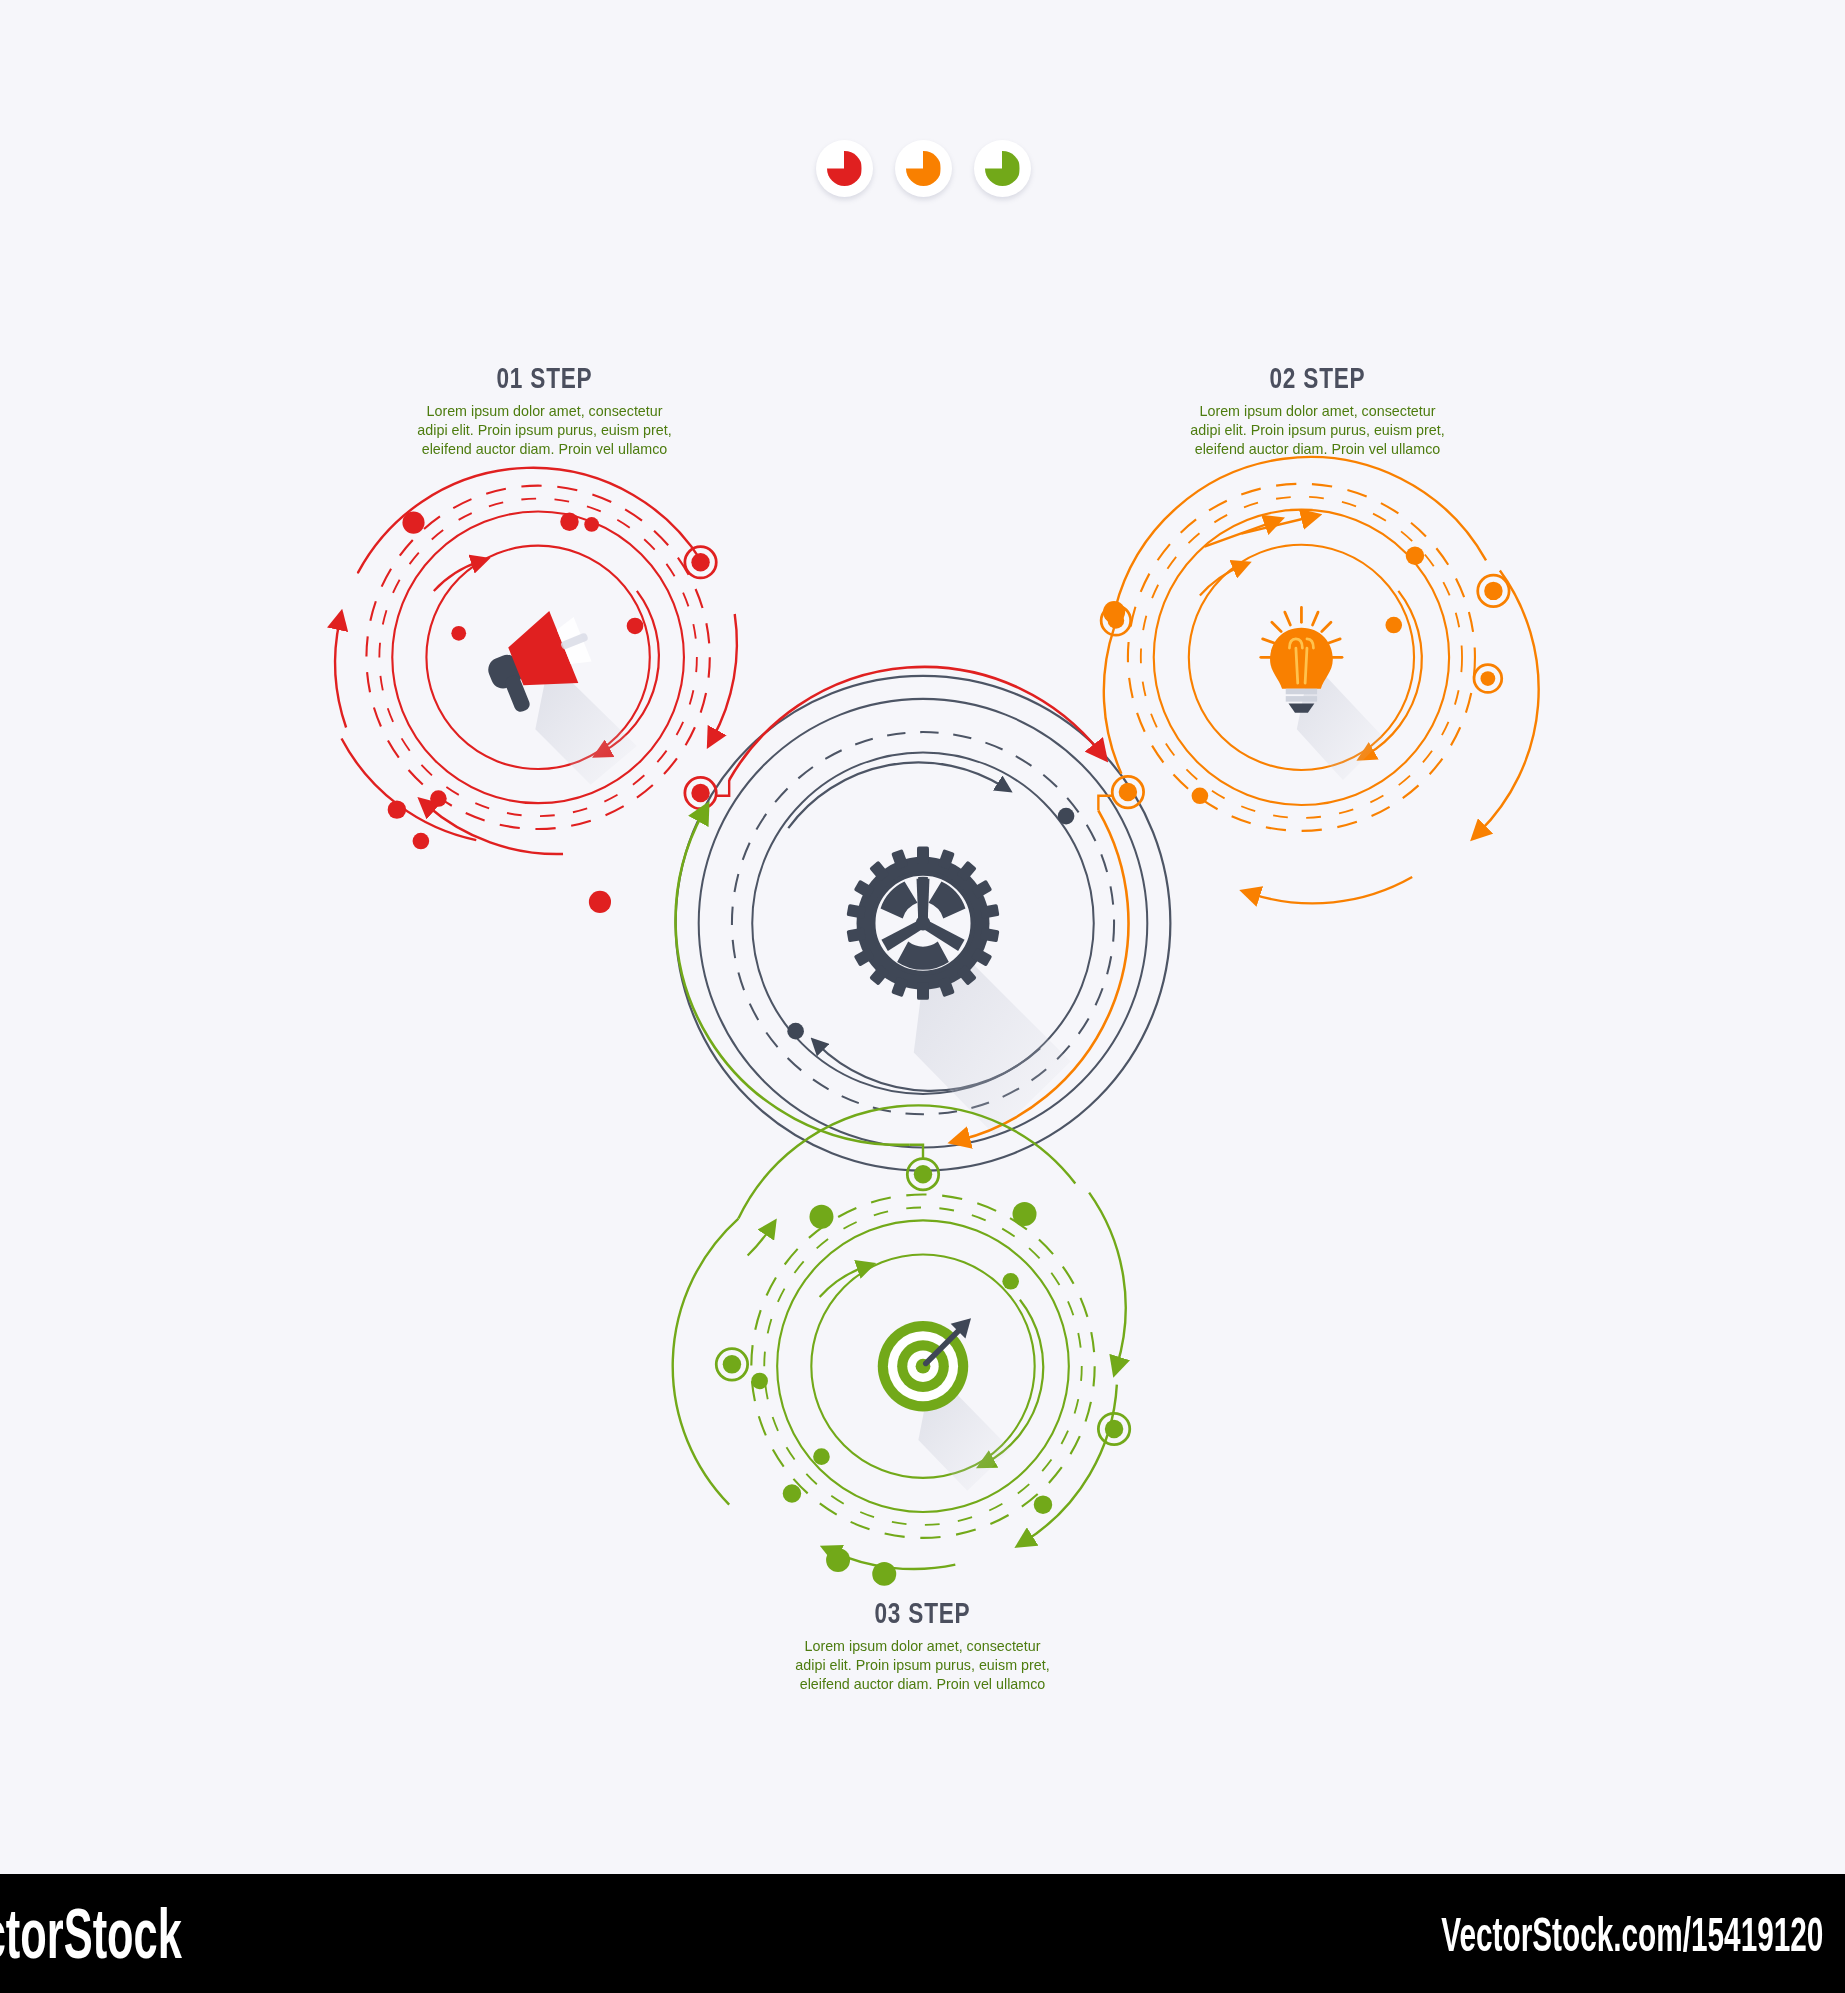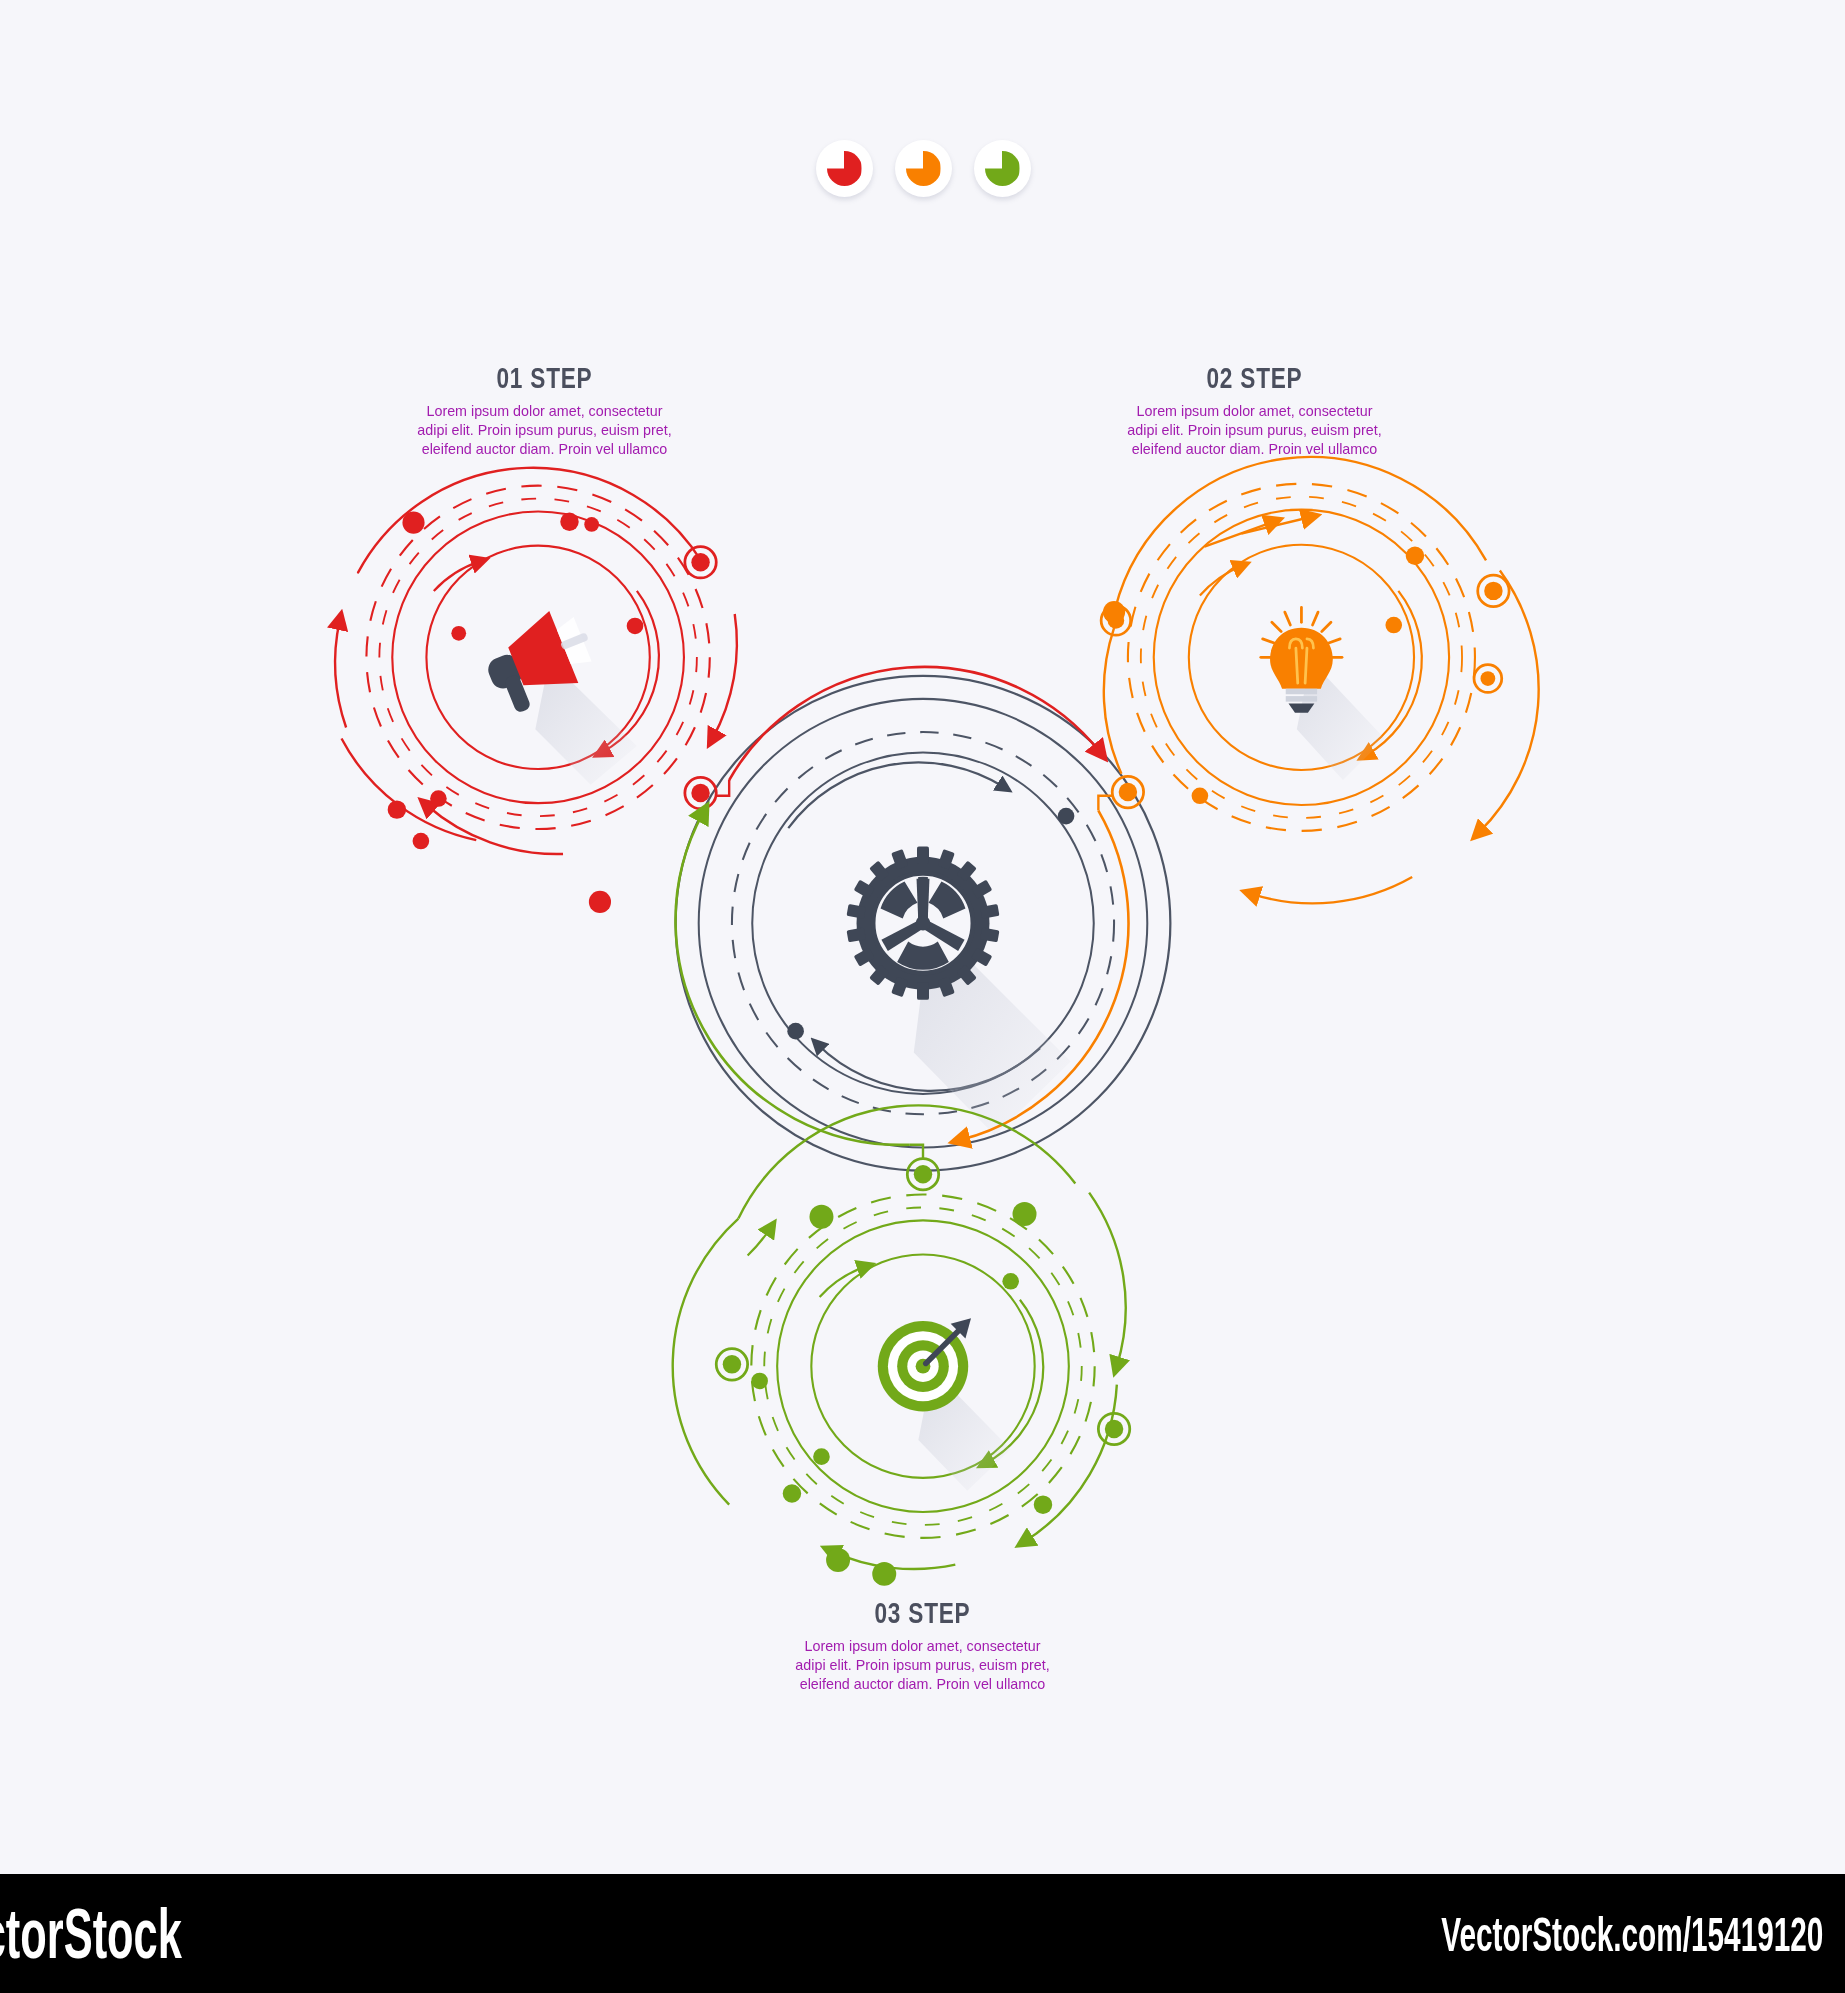--- a/index.html
+++ b/index.html
@@ -23,21 +23,21 @@
   .pie i{position:absolute;inset:0;border-radius:50%;}
 
   
   .txtblk{position:absolute;text-align:center;}
   .step-title{
      font-family:"Liberation Sans", sans-serif;
      font-size:29px;letter-spacing:1px;color:#4b4f5e;
      font-weight:700;transform:scaleX(.78);
      transform-origin:center;white-space:nowrap;margin-bottom:6.5px;
   }
-  .step-desc{font-size:14.3px;line-height:19px;color:#a21caf;white-space:nowrap;}
+  .step-desc{font-size:14.3px;line-height:19px;color:#4d7c0f;white-space:nowrap;}
   .step-desc div{margin:0;}
 
   
   .footer{position:absolute;left:0;top:1874px;width:1846px;height:120px;background:#000;}
   .fl,.fr{position:absolute;top:50%;transform:translateY(-50%) scaleX(.62);
           color:#fff;font-weight:700;white-space:nowrap;}
   .fl{left:-69px;font-size:70px;transform-origin:left center;
       transform:translateY(-50%) scaleX(.62);}
   .fr{right:23px;font-size:48px;transform-origin:right center;
       transform:translateY(-50%) scaleX(.62);}
@@ -308,21 +308,21 @@
 
   <div class="txtblk" style="left:314px;top:362px;width:461px;text-align:center;">
     <div class="step-title">01 STEP</div>
     <div class="step-desc">
       <div>Lorem ipsum dolor amet, consectetur</div>
       <div>adipi elit. Proin ipsum purus, euism pret,</div>
       <div>eleifend auctor diam. Proin vel ullamco</div>
     </div>
   </div>
 
-  <div class="txtblk" style="left:1024px;top:362px;width:461px;">
+  <div class="txtblk" style="left:1087px;top:362px;width:461px;">
     <div class="step-title">02 STEP</div>
     <div class="step-desc">
       <div>Lorem ipsum dolor amet, consectetur</div>
       <div>adipi elit. Proin ipsum purus, euism pret,</div>
       <div>eleifend auctor diam. Proin vel ullamco</div>
     </div>
   </div>
 
   <div class="txtblk" style="left:692px;top:1597px;width:461px;">
     <div class="step-title">03 STEP</div>

